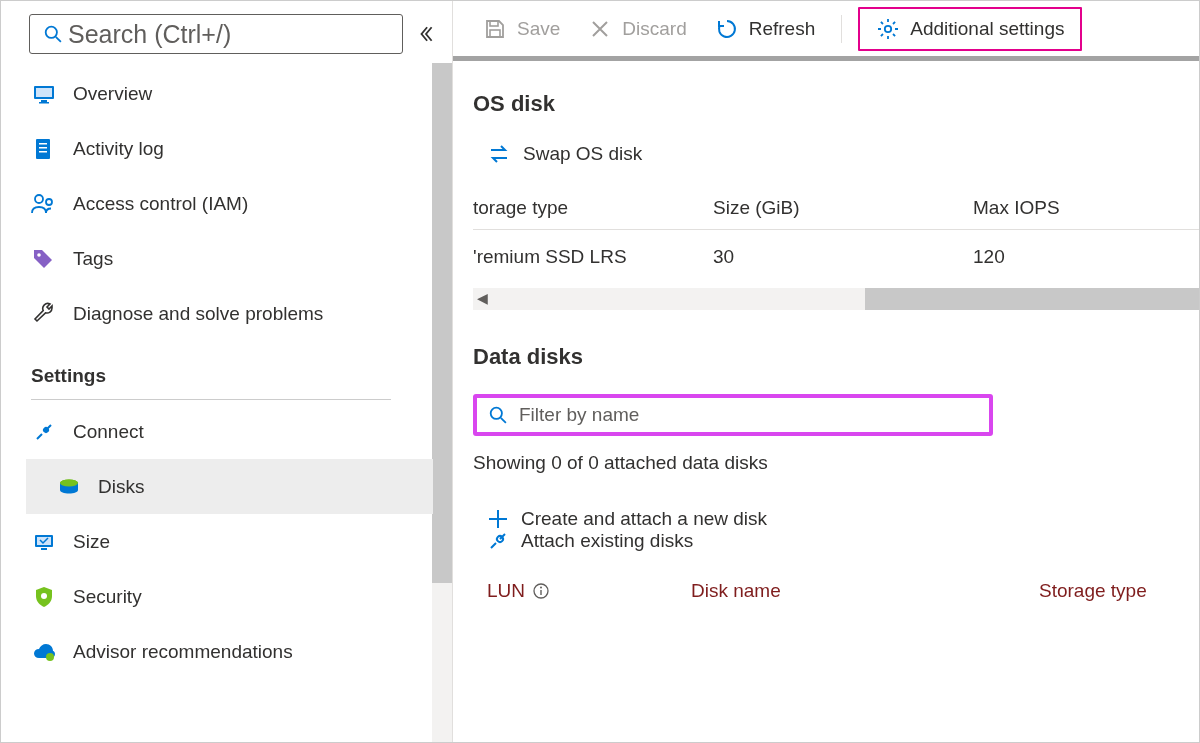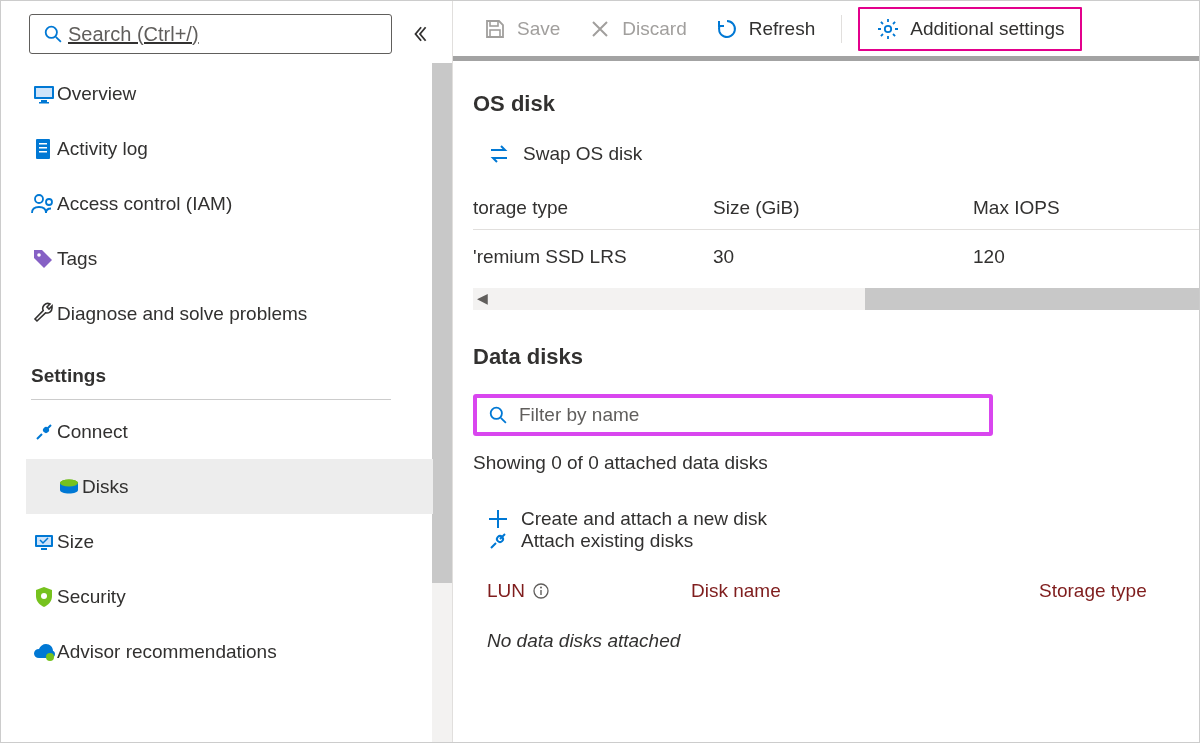--- a/index.html
+++ b/index.html
@@ -36,42 +36,42 @@
     flex: 1;
     border: 1px solid #605e5c;
     border-radius: 3px;
     height: 40px;
     padding: 0 10px;
     color: #605e5c;
   }
   .search-box input {
     border: none;
     outline: none;
-    font-size: 20px;
+    font-size: 25px;
     flex: 1;
     background: transparent;
     color: #323130;
-    text-decoration: underline;
   }
   .search-box input::placeholder { color: #605e5c; }
   .collapse-btn {
     margin-left: 12px;
     width: 32px; height: 32px;
     display: flex; align-items: center; justify-content: center;
     color: #323130;
     cursor: pointer;
   }
 
   .nav { overflow-y: auto; flex: 1; }
   .nav-item {
     display: flex;
     align-items: center;
     height: 55px;
     padding-left: 30px;
     cursor: pointer;
+    gap: 16px;
   }
   .nav-item.selected { background: #ededed; margin-left: 25px; }
   .nav-icon {
     width: 26px; height: 26px;
     display: flex; align-items: center; justify-content: center;
     flex-shrink: 0;
   }
   .nav-label { color: #323130; }
   .section-header {
     padding: 24px 0 8px 30px;
@@ -404,16 +404,15 @@
                 <circle cx="8" cy="8" r="7" fill="none" stroke="#605e5c" stroke-width="1.3"></circle>
                 <rect x="7.3" y="7" width="1.4" height="5" fill="#605e5c"></rect>
                 <circle cx="8" cy="4.5" r="1" fill="#605e5c"></circle>
               </svg>
           </span>
         </div>
         <div class="c2"><span>Disk name</span></div>
         <div class="c3"><span>Storage type</span></div>
       </div>
 
-      <div class="no-disks">No data disks attached</div>
     </div>
   </main>
 </div>
 
 </body></html>

